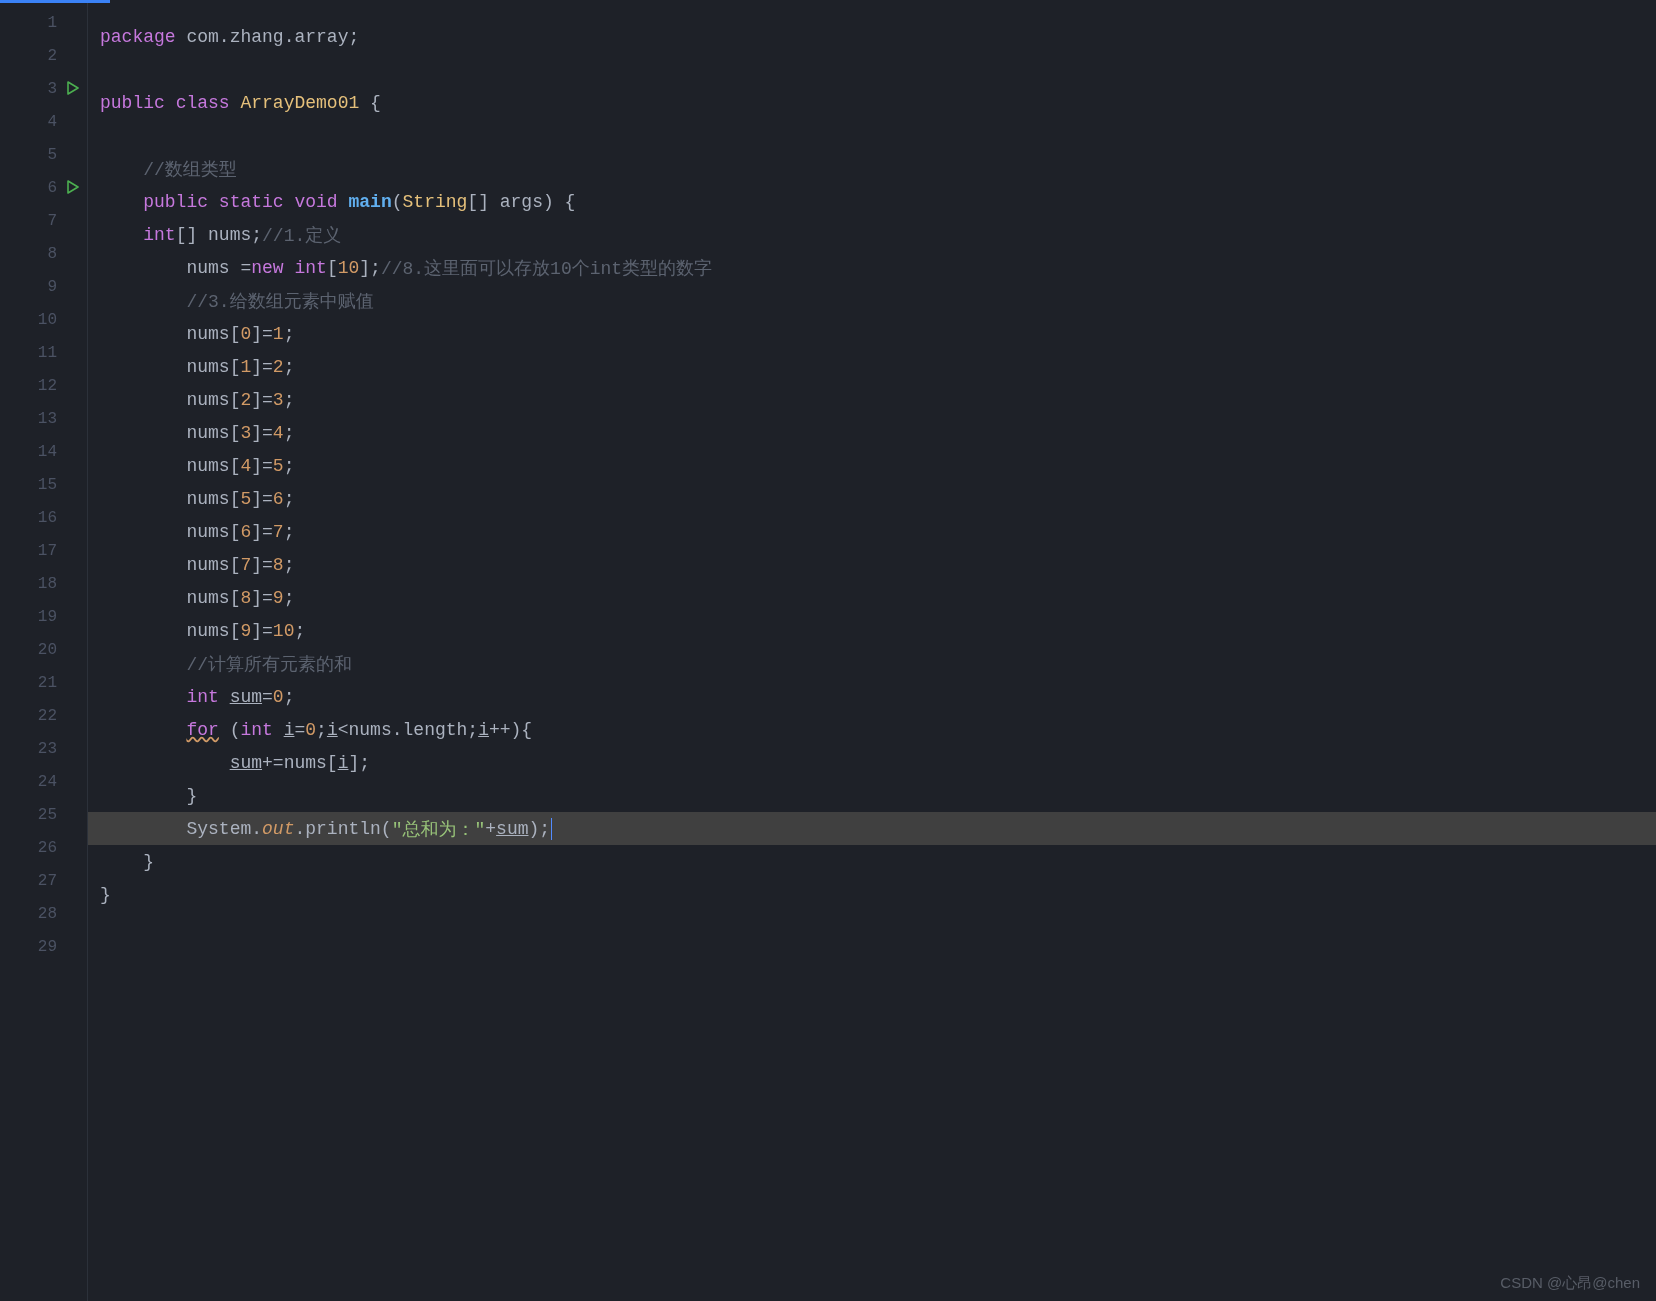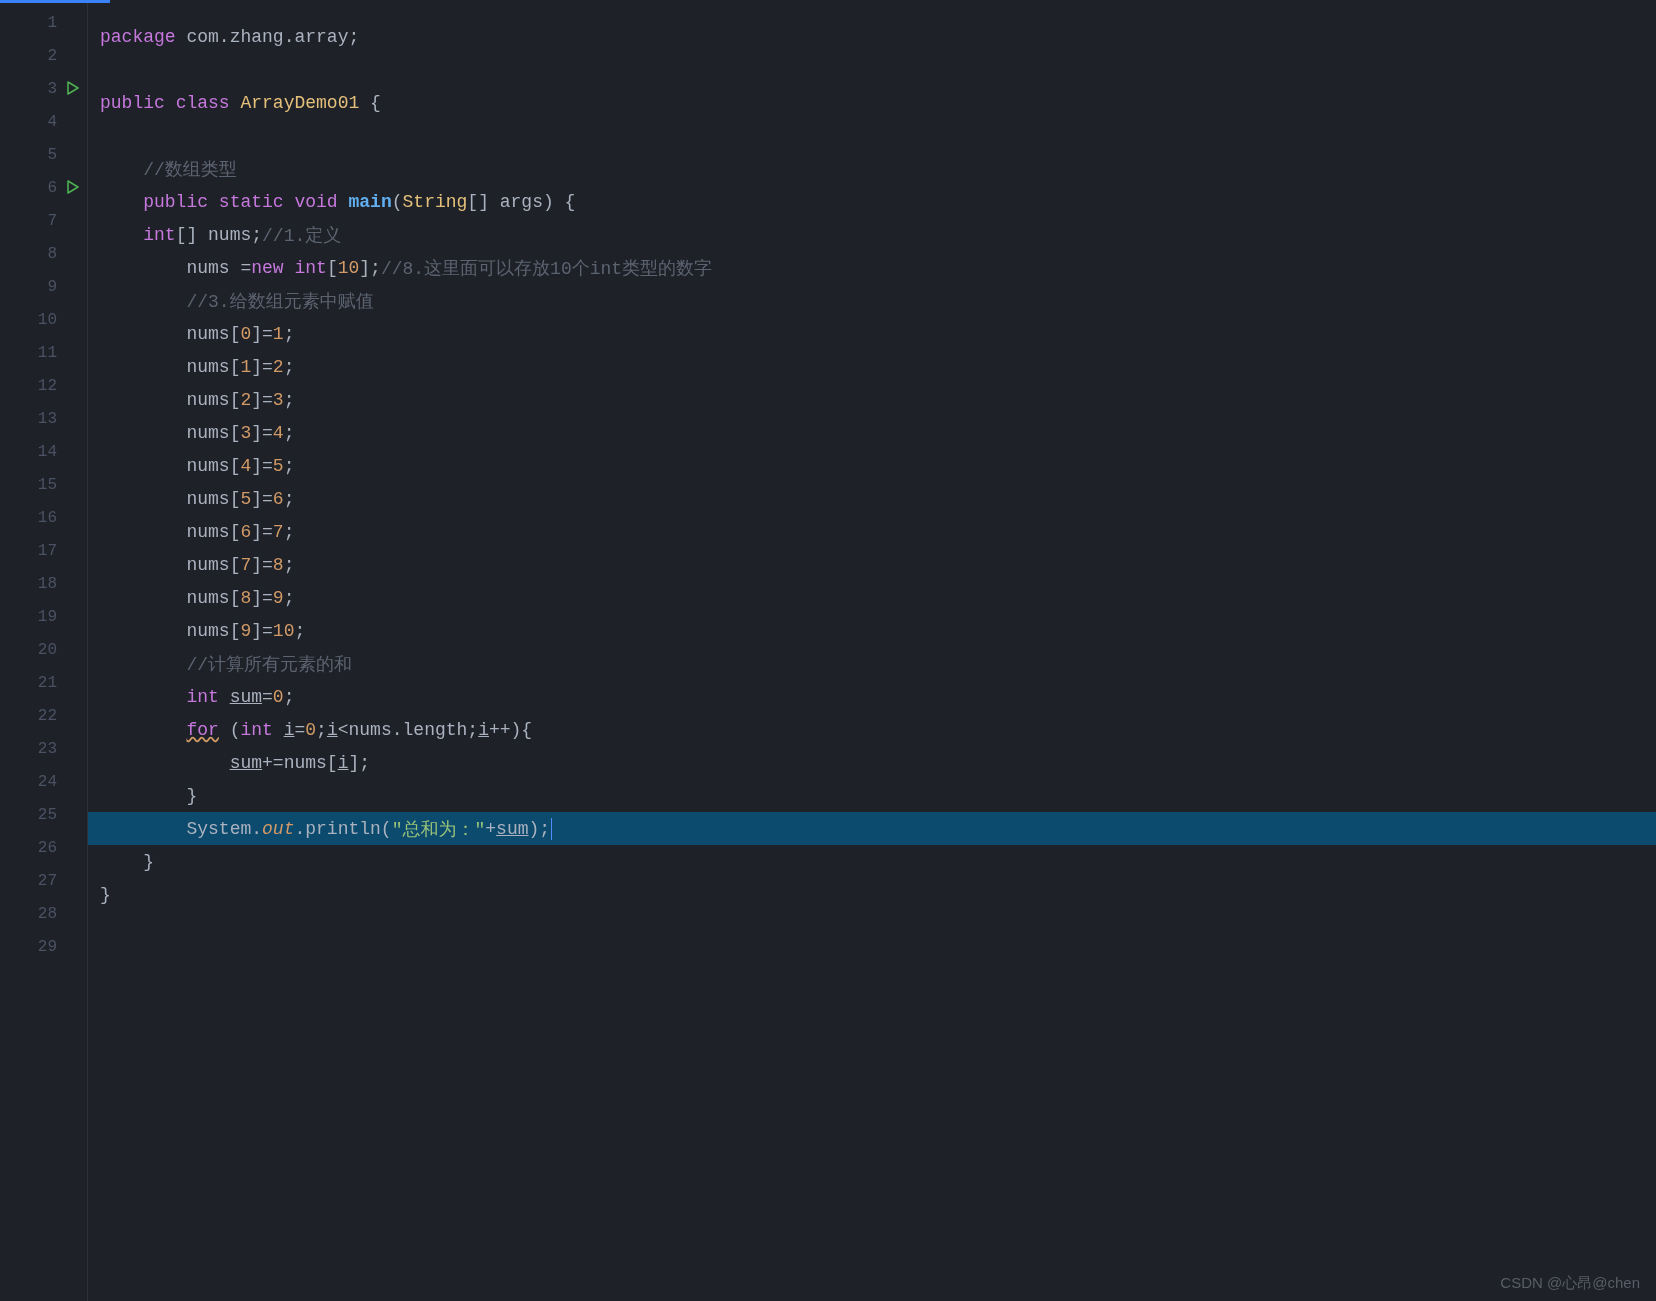--- a/index.html
+++ b/index.html
@@ -51,21 +51,21 @@
   }
   .line {
     height: 33px;
     display: flex;
     align-items: center;
     padding-left: 12px;
     white-space: pre;
     position: relative;
   }
   .line.current {
-    background: #0c4a6e;
+    background: #404040;
   }
   .caret {
     display: inline-block;
     width: 1px;
     height: 22px;
     background: #528bff;
     vertical-align: middle;
     margin-left: 1px;
   }
   .tok-kw { color: #c678dd; }

